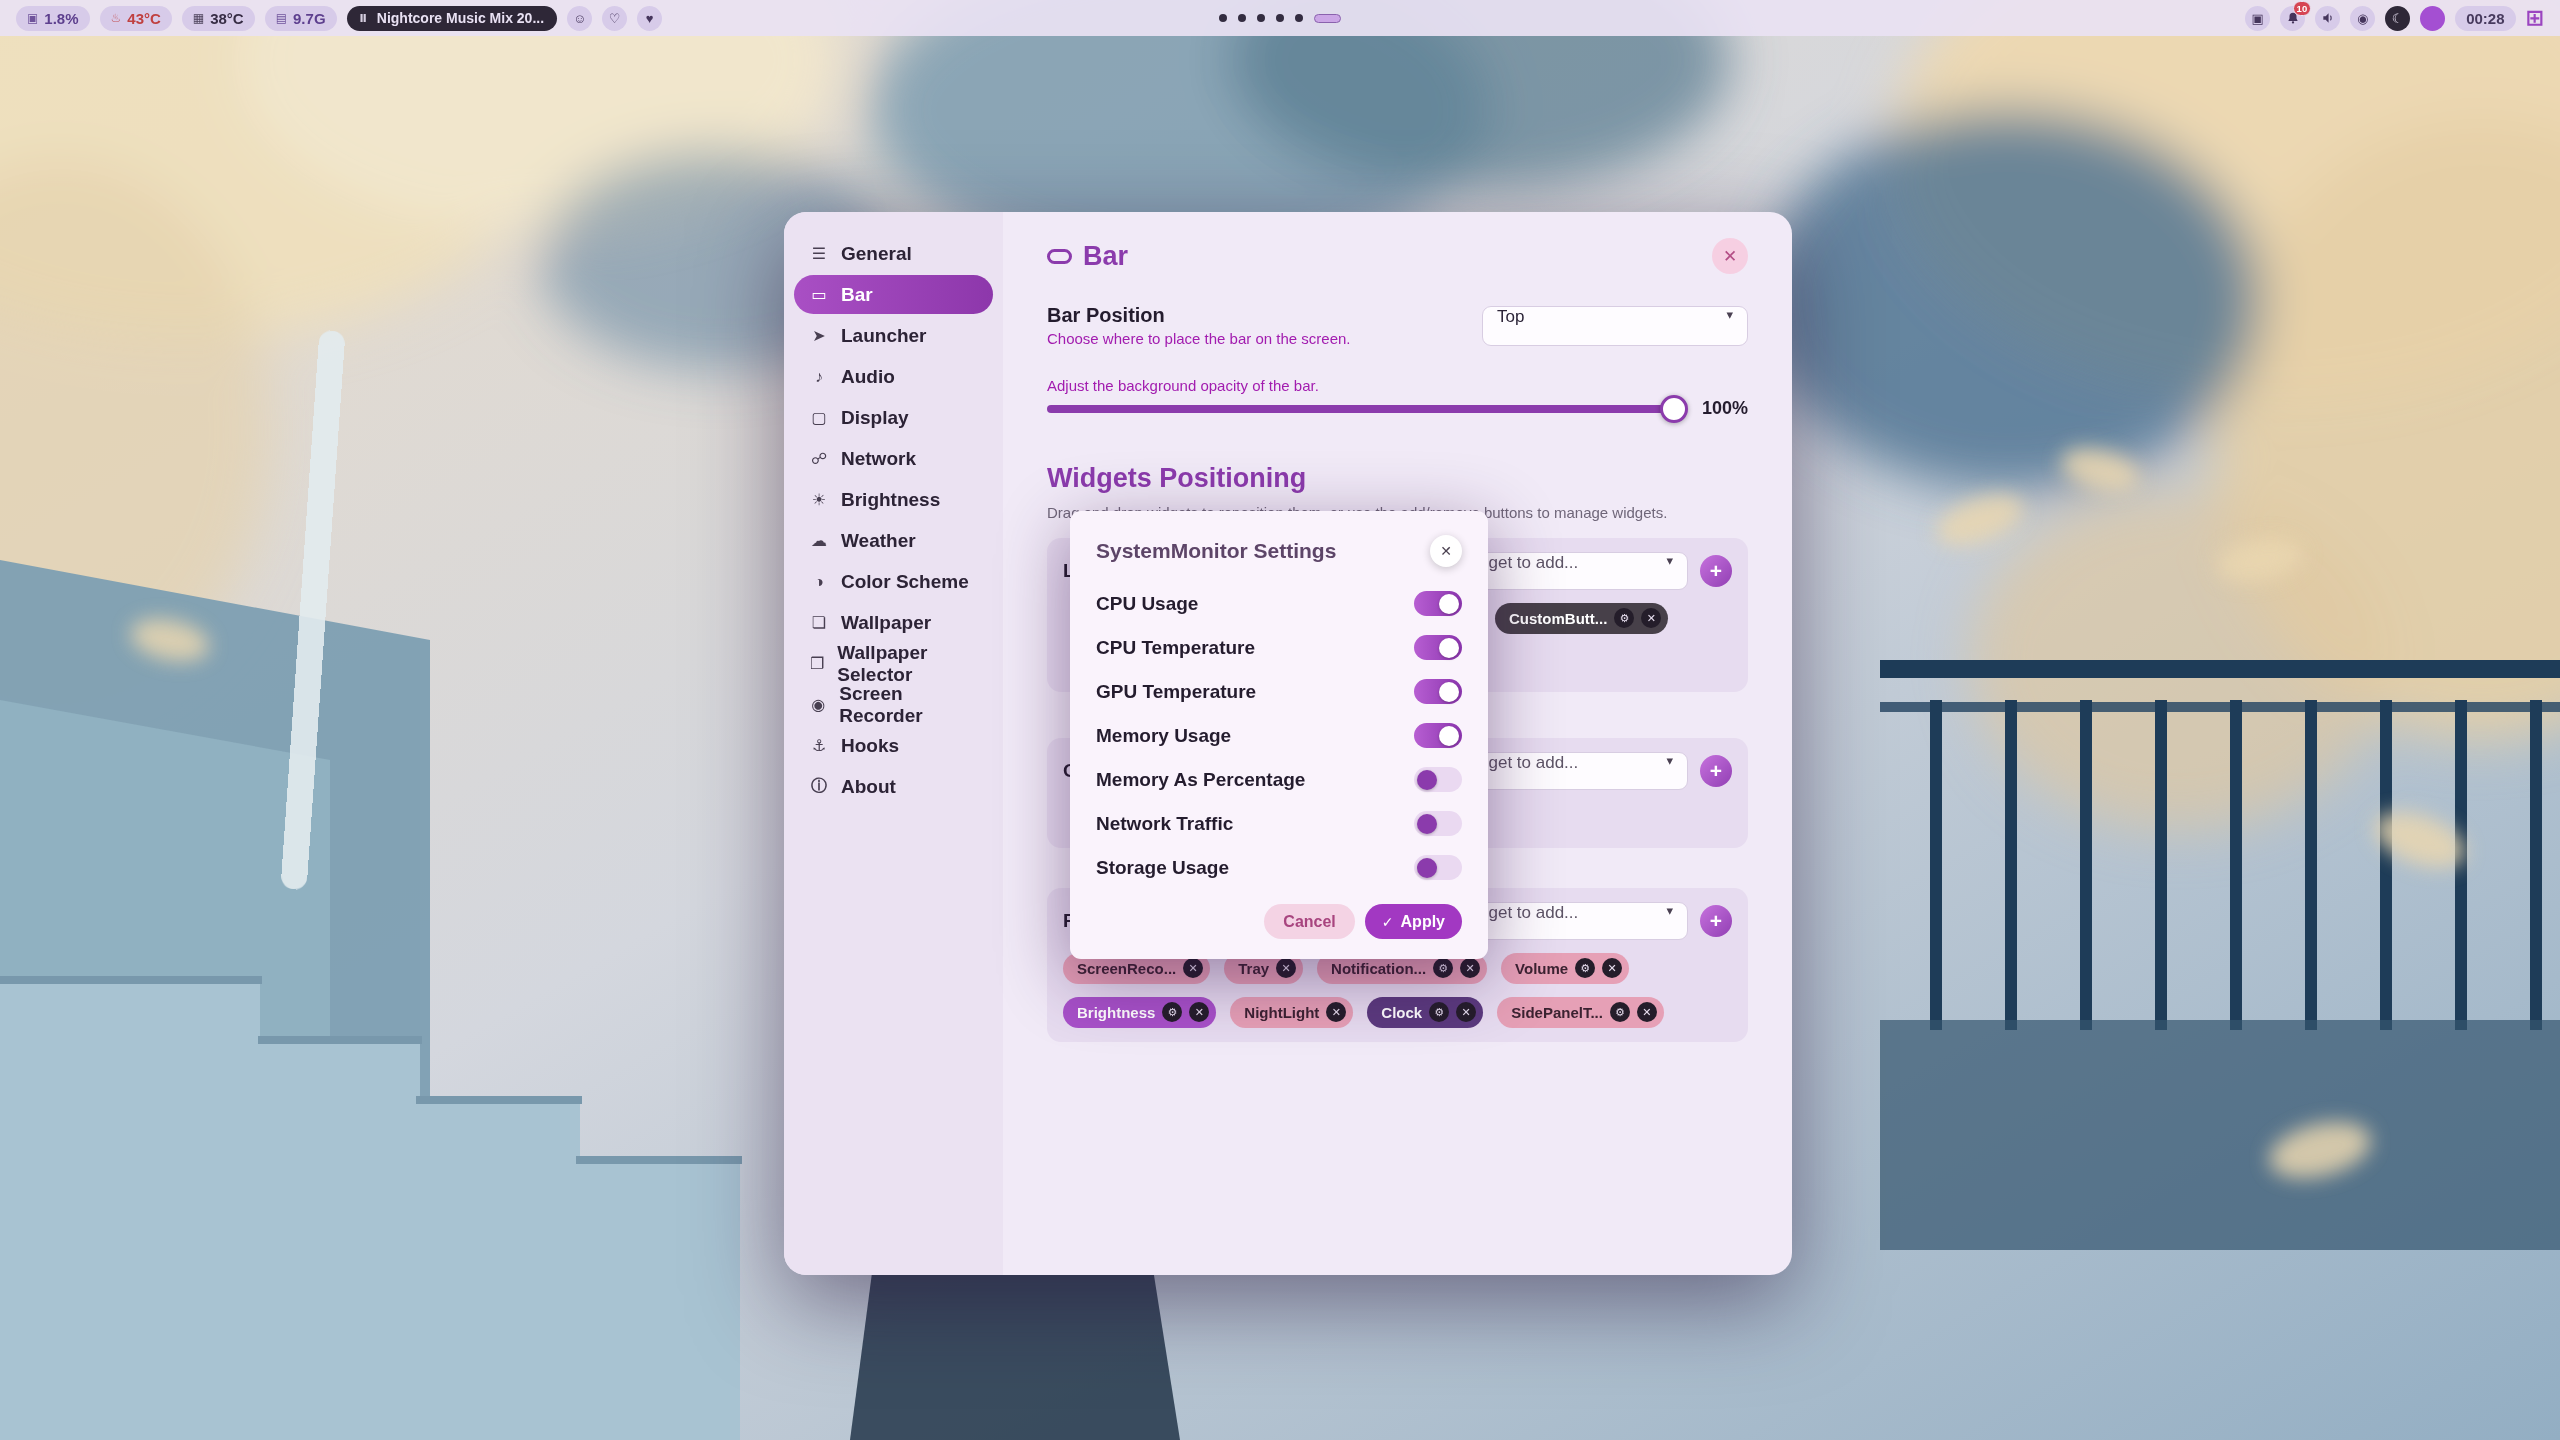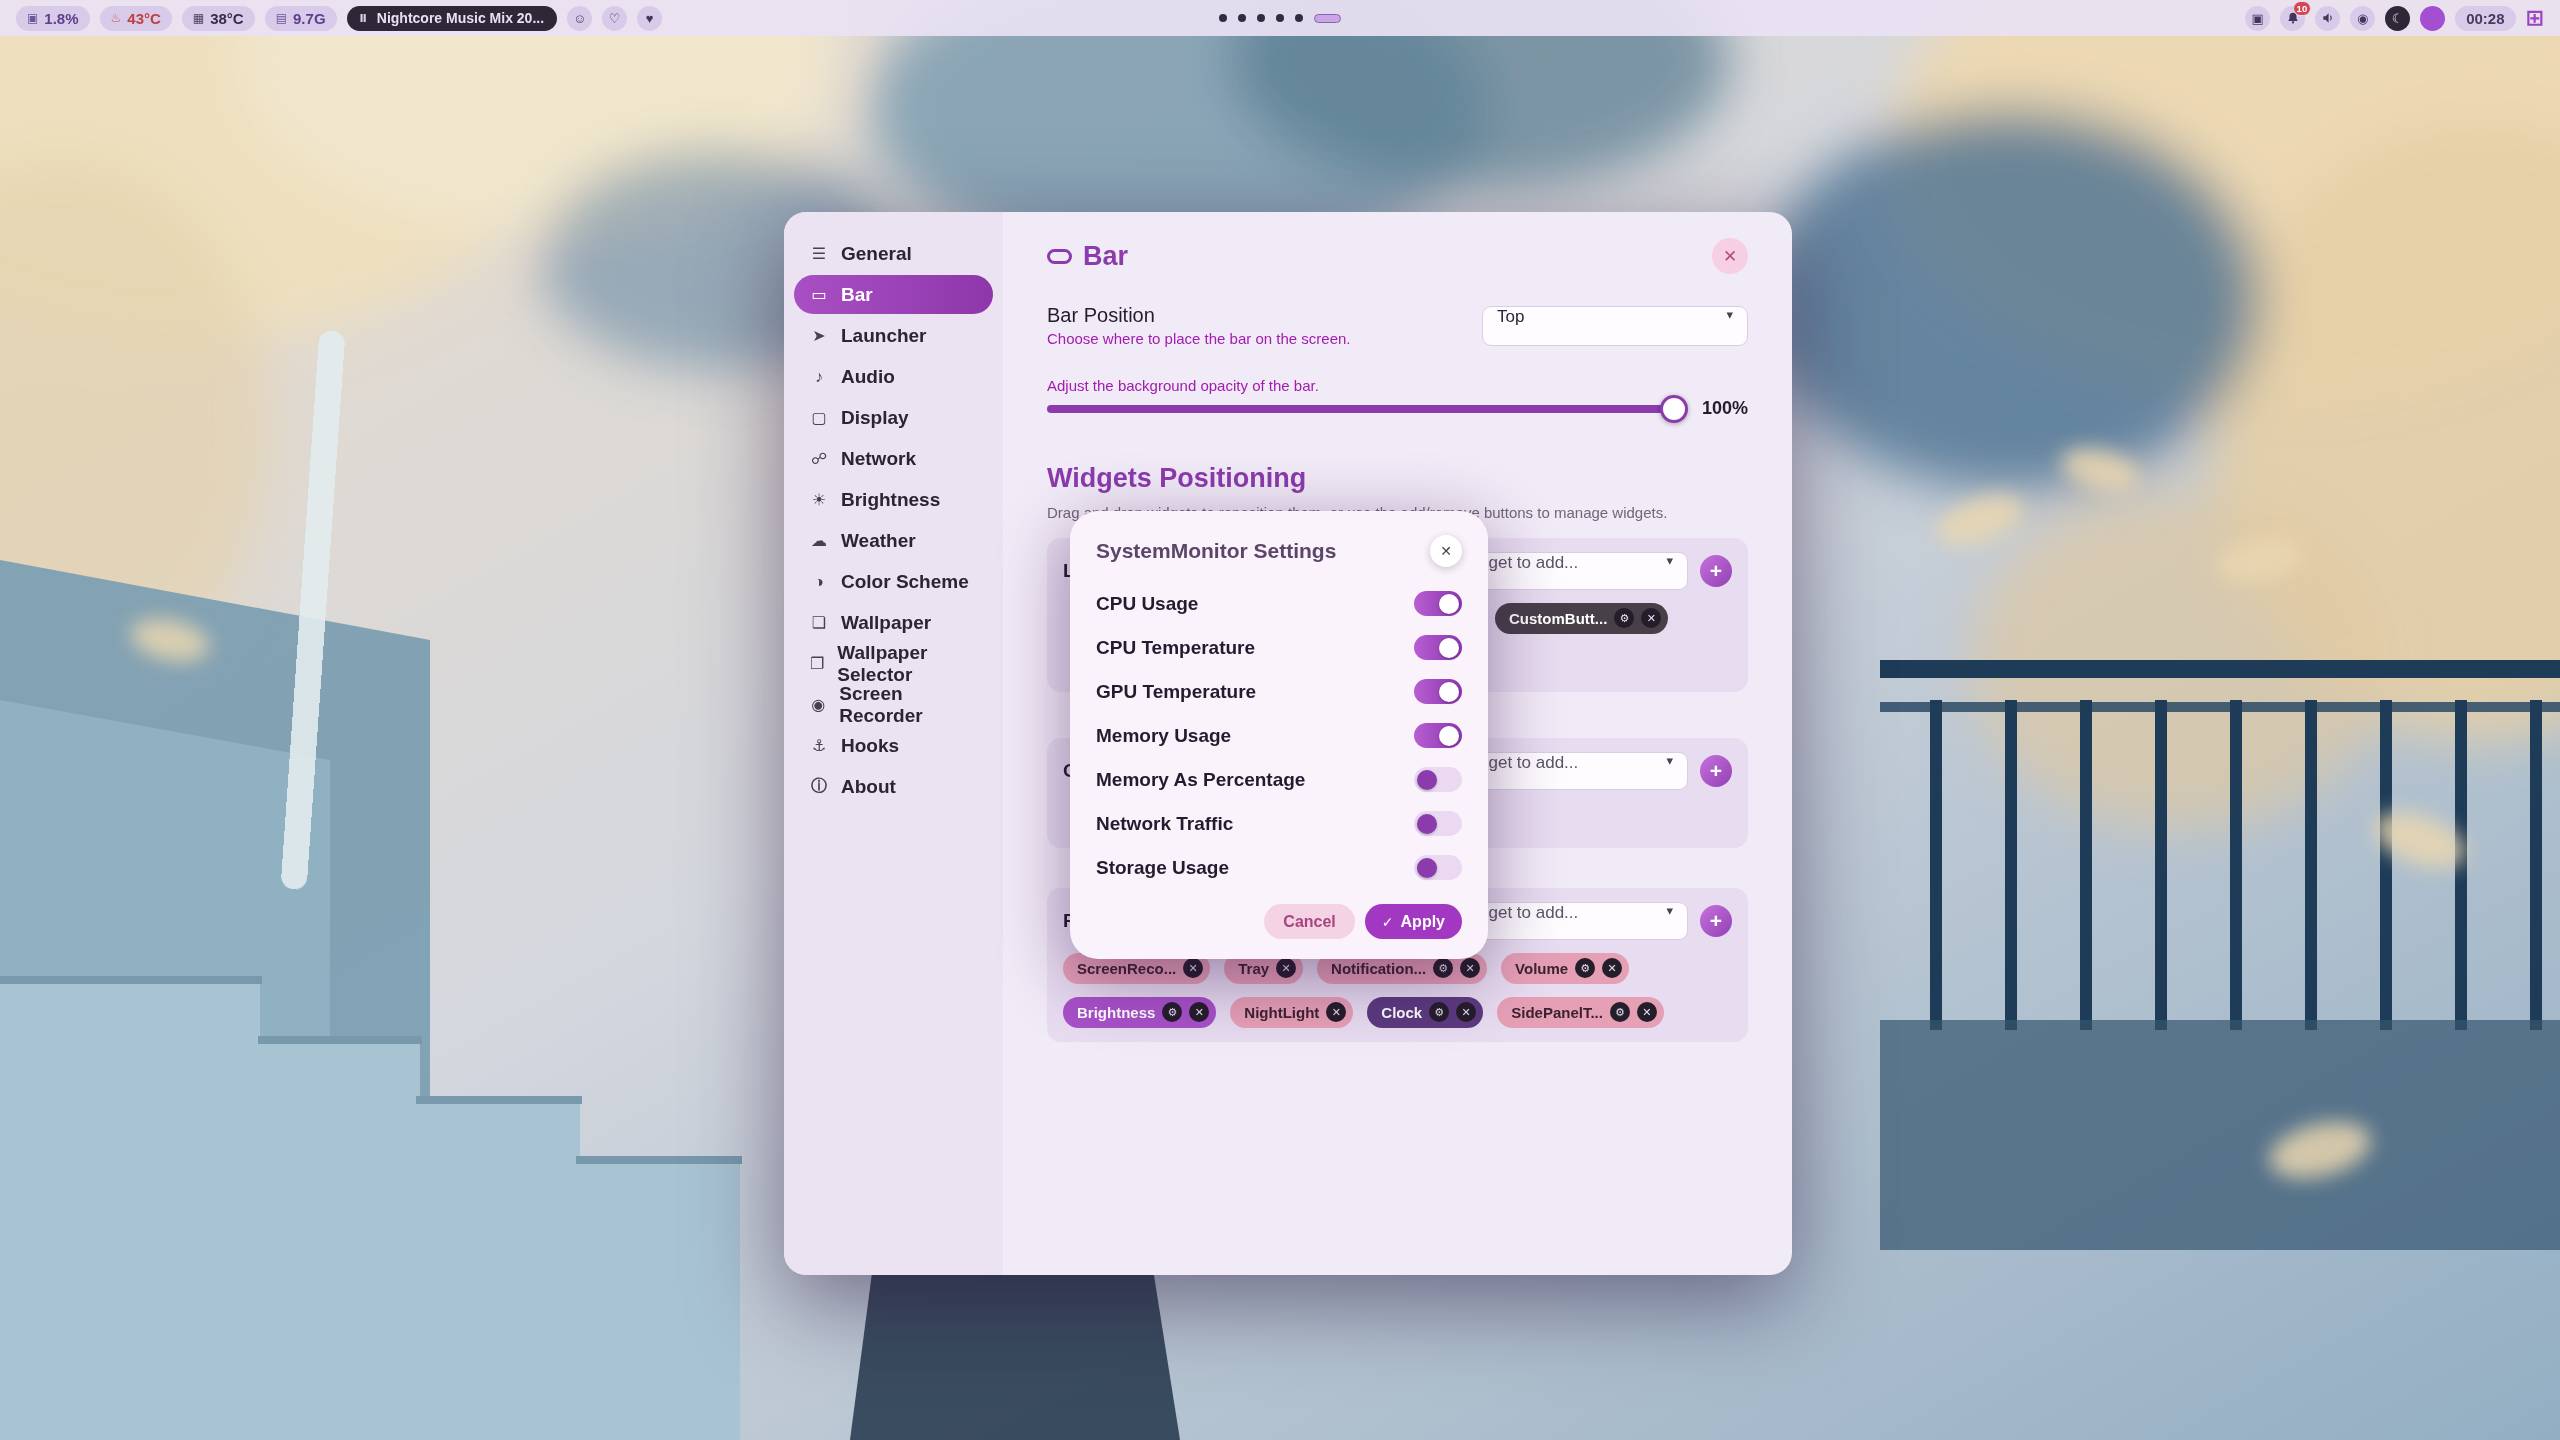--- a/index.html
+++ b/index.html
@@ -46,21 +46,21 @@
   .side-icon{width:22px;font-size:16px;text-align:center;opacity:.85}
   .side-item.active .side-icon{opacity:1}
 
   .content{flex:1;padding:26px 44px 0;position:relative}
   .content-header{display:flex;justify-content:space-between;align-items:center}
   .page-title{display:flex;gap:11px;align-items:center;font-size:27px;font-weight:700;color:#8b3bac}
   .title-pill-icon{width:25px;height:15px;border:3px solid #8b3bac;border-radius:8px;display:inline-block}
   .win-close{width:36px;height:36px;border-radius:50%;background:#f6cfe2;color:#b34d85;font-size:17px;display:grid;place-items:center}
 
   .setting-row{display:flex;justify-content:space-between;align-items:center;margin-top:30px}
-  .setting-label{font-size:20px;font-weight:400;color:#241c2e}
+  .setting-label{font-size:20px;font-weight:700;color:#241c2e}
   .setting-desc{font-size:15px;color:#a21caf;margin-top:3px}
   .select{width:266px;height:40px;background:#fefcff;border:1px solid #d8cde2;border-radius:9px;display:flex;
     align-items:flex-start;justify-content:space-between;padding:0 14px;font-size:17px;color:#2c2438;overflow:hidden}
   .select .caret{font-size:13px;color:#4a4052}
 
   .opacity-block{margin-top:30px}
   .slider-row{display:flex;align-items:center;gap:18px;margin-top:4px}
   .slider-track{flex:1;height:8px;border-radius:4px;background:#8b3bac;position:relative}
   .slider-knob{position:absolute;right:-4px;top:50%;transform:translateY(-50%);width:28px;height:28px;border-radius:50%;
     background:#fff;border:3.5px solid #8b3bac;box-shadow:0 1px 5px rgba(0,0,0,.3)}
@@ -85,21 +85,21 @@
     font-size:15px;font-weight:700;white-space:nowrap}
   .chip.pink{background:#e6a0b6;color:#3c2231}
   .chip.purple{background:#a851c9;color:#fff}
   .chip.darkpurple{background:#5b3a7e;color:#fff}
   .chip.dark{background:#474049;color:#fff}
   .chip-btn{width:20px;height:20px;border-radius:50%;background:#241d2a;color:#e8dff0;font-size:11px;
     display:grid;place-items:center;flex-shrink:0}
   .chip.offset-custom{margin-left:432px}
 
   
-  .modal{position:absolute;left:1070px;top:511px;width:418px;z-index:30;background:#faf3fc;border-radius:28px;
+  .modal{position:absolute;left:1070px;top:511px;width:418px;z-index:30;background:#faf3fc;border-radius:11px;
     box-shadow:0 18px 70px rgba(50,15,70,.45);padding:24px 26px 20px}
   .modal-header{display:flex;justify-content:space-between;align-items:center;height:32px}
   .modal-title{font-size:21px;font-weight:700;color:#5d4568}
   .modal-close{width:32px;height:32px;border-radius:50%;background:#fff;box-shadow:0 2px 9px rgba(0,0,0,.2);
     display:grid;place-items:center;font-size:14px;color:#4a4050}
   .toggle-row{display:flex;justify-content:space-between;align-items:center;margin-top:19px;height:25px}
   .toggle-row.first{margin-top:24px}
   .toggle-label{font-size:19px;font-weight:600;color:#241c2e}
   .toggle{width:48px;height:25px;border-radius:13px;position:relative;flex-shrink:0}
   .toggle.on{background:linear-gradient(90deg,#b75ed2,#8b35ae)}

